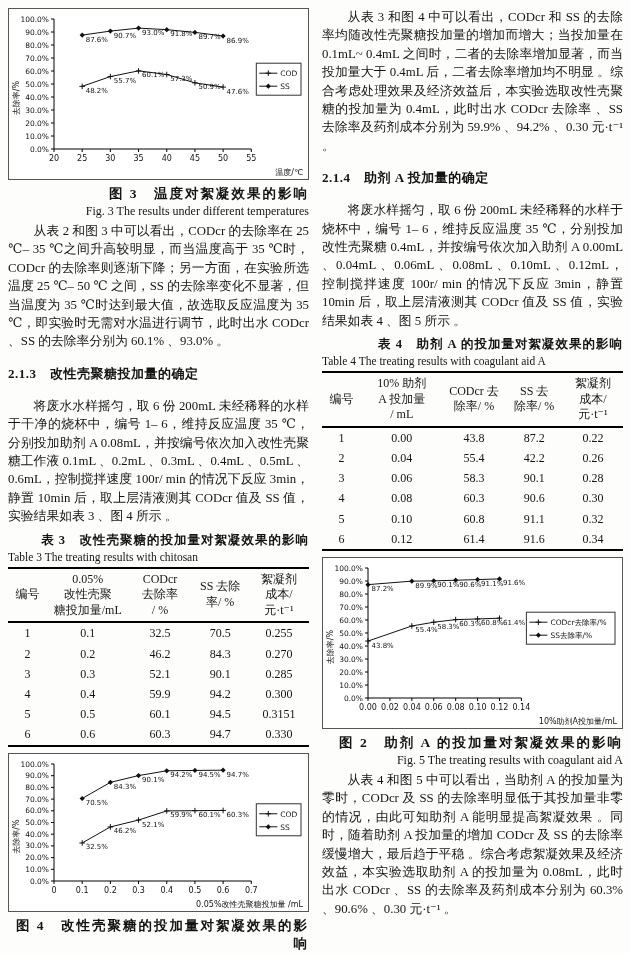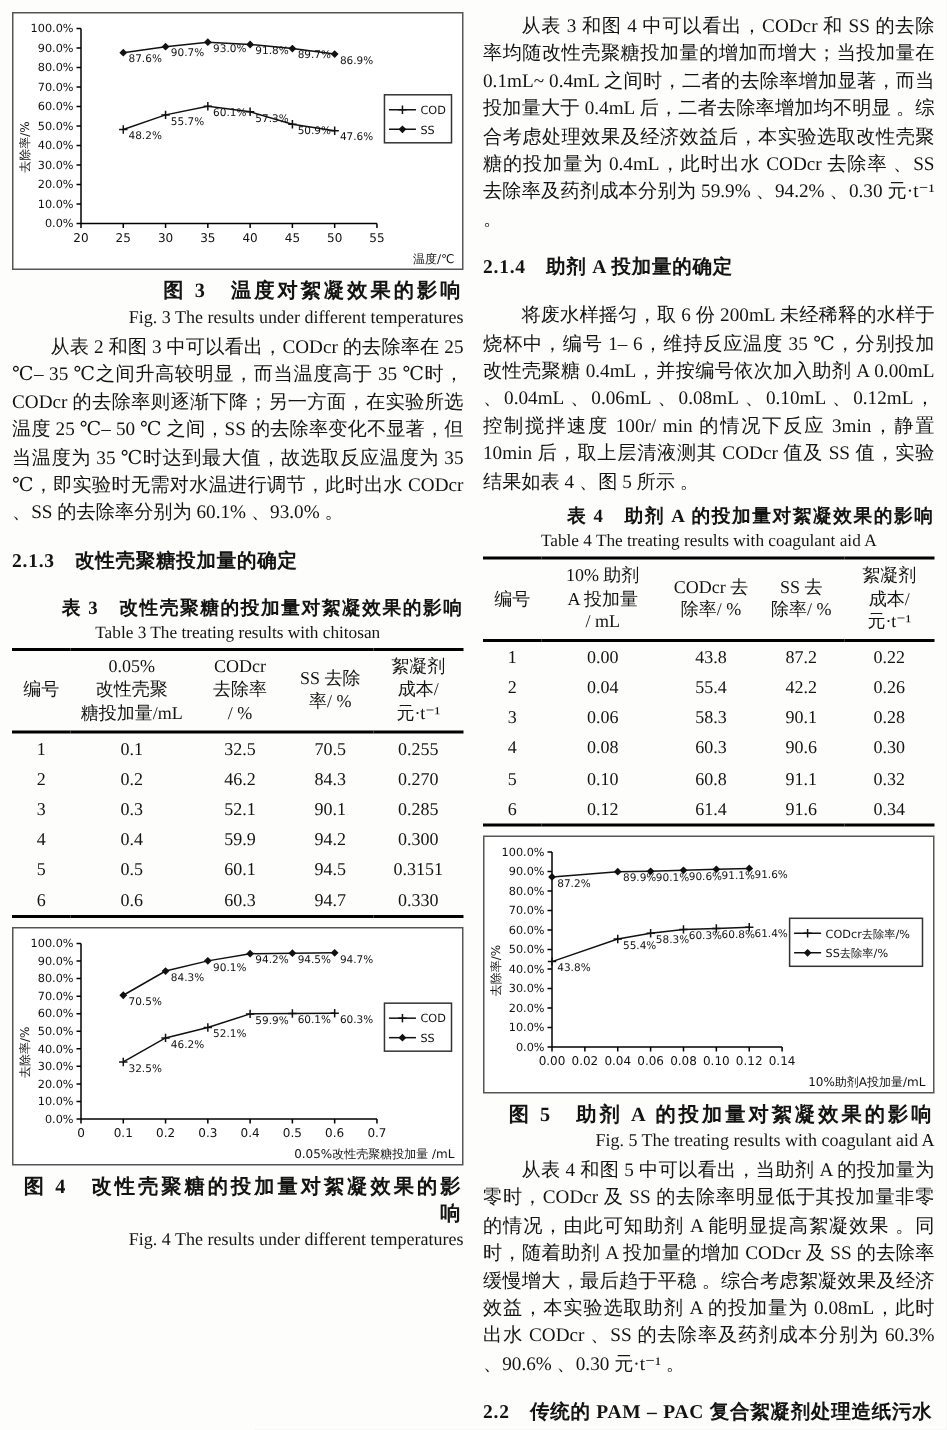--- a/index.html
+++ b/index.html
@@ -7,21 +7,21 @@
   .page{box-sizing:border-box;width:631px;height:953px;background:#fdfdfc;display:flex;gap:13px;padding:8px 7px 6px 8px;overflow:hidden;}
   .col{width:301px;flex:0 0 301px;}
   figure{margin:0;padding:0;}
   .fig-frame{border:1px solid #555;background:#fff;}
   .fig-frame svg{display:block;}
   .fig-cap-zh{text-align:right;font-size:13.5px;font-weight:bold;margin-top:5px;letter-spacing:2px;}
   .fig-cap-en{text-align:right;font-size:12px;margin-top:1px;}
   .para{margin:3px 0 1px;font-size:12.8px;line-height:18.4px;text-align:justify;text-indent:2em;}
   .sec-heading{font-size:13px;font-weight:bold;margin:14px 0;letter-spacing:0.5px;}
   .tbl-cap-zh{text-align:right;font-size:12.5px;font-weight:bold;margin-top:6px;letter-spacing:1px;}
-  .tbl-cap-en{text-align:center;font-size:11.5px;margin:2px 0 4px;}
+  .tbl-cap-en{text-align:left;font-size:11.5px;margin:2px 0 4px;}
   table.data{width:100%;border-collapse:collapse;font-size:12px;text-align:center;border-top:2px solid #000;border-bottom:2px solid #000;margin-bottom:6px;}
   table.data thead th{font-weight:normal;border-bottom:2px solid #000;padding:3px 1px;white-space:pre-line;line-height:1.3;vertical-align:middle;}
   table.data td{padding:2px 1px;line-height:1.35;}
   table.data th:nth-child(1),table.data td:nth-child(1){width:13%;}
   table.data th:nth-child(2),table.data td:nth-child(2){width:27%;}
   table.data th:nth-child(3),table.data td:nth-child(3){width:21%;}
   table.data th:nth-child(4),table.data td:nth-child(4){width:19%;}
   table.data th:nth-child(5),table.data td:nth-child(5){width:20%;}
 </style>
 </head>
@@ -124,20 +124,21 @@
               <text x="271.3" y="80" font-size="7.5" text-anchor="start" fill="#111" font-family="&quot;DejaVu Sans&quot;, sans-serif">SS</text>
             </g>
           </svg>
       </div>
       <div class="fig-cap-zh">图 3　温度对絮凝效果的影响</div>
       <div class="fig-cap-en">Fig. 3 The results under different temperatures</div>
     </figure>
 
     <p class="para">从表 2 和图 3 中可以看出，CODcr 的去除率在 25 ℃– 35 ℃之间升高较明显，而当温度高于 35 ℃时，CODcr 的去除率则逐渐下降；另一方面，在实验所选温度 25 ℃– 50 ℃ 之间，SS 的去除率变化不显著，但当温度为 35 ℃时达到最大值，故选取反应温度为 35 ℃，即实验时无需对水温进行调节，此时出水 CODcr 、SS 的去除率分别为 60.1% 、93.0% 。</p>
     <div class="sec-heading">2.1.3　改性壳聚糖投加量的确定</div>
+    <p class="para">将废水水样摇匀，取 6 份 200mL 未经稀释的水样于干净的烧杯中，编号 1– 6，维持反应温度 35 ℃，分别投加助剂 A 0.08mL，并按编号依次加入改性壳聚糖工作液 0.1mL 、0.2mL 、0.3mL 、0.4mL 、0.5mL 、0.6mL，控制搅拌速度 100r/ min 的情况下反应 3min，静置 10min 后，取上层清液测其 CODcr 值及 SS 值，实验结果如表 3 、图 4 所示 。</p>
 
     <div class="tbl-cap-zh">表 3　改性壳聚糖的投加量对絮凝效果的影响</div>
     <div class="tbl-cap-en">Table 3 The treating results with chitosan</div>
     <table class="data">
         <thead>
           <tr>
             <th>编号</th>
             <th>0.05%
 改性壳聚
 糖投加量/mL</th>
@@ -454,21 +455,20 @@
               <line x1="206.4" y1="64.2" x2="224.4" y2="64.2" stroke="#111" stroke-width="1"></line>
               <line x1="212.6" y1="64.2" x2="218.20000000000002" y2="64.2" stroke="#111" stroke-width="1"></line>
               <line x1="215.4" y1="61.400000000000006" x2="215.4" y2="67" stroke="#111" stroke-width="1"></line>
               <text x="227.4" y="67" font-size="7.5" text-anchor="start" fill="#111" font-family="&quot;DejaVu Sans&quot;, sans-serif">CODcr去除率/%</text>
               <line x1="206.4" y1="77.2" x2="224.4" y2="77.2" stroke="#111" stroke-width="1"></line>
               <polygon points="215.4,74.60000000000001 218,77.2 215.4,79.8 212.8,77.2" fill="#111"></polygon>
               <text x="227.4" y="80" font-size="7.5" text-anchor="start" fill="#111" font-family="&quot;DejaVu Sans&quot;, sans-serif">SS去除率/%</text>
             </g>
           </svg>
       </div>
-      <div class="fig-cap-zh">图 5　助剂 A 的投加量对絮凝效果的影响</div>
+      <div class="fig-cap-zh">图 2　助剂 A 的投加量对絮凝效果的影响</div>
       <div class="fig-cap-en">Fig. 5 The treating results with coagulant aid A</div>
     </figure>
 
     <p class="para">从表 4 和图 5 中可以看出，当助剂 A 的投加量为零时，CODcr 及 SS 的去除率明显低于其投加量非零的情况，由此可知助剂 A 能明显提高絮凝效果 。同时，随着助剂 A 投加量的增加 CODcr 及 SS 的去除率缓慢增大，最后趋于平稳 。综合考虑絮凝效果及经济效益，本实验选取助剂 A 的投加量为 0.08mL，此时出水 CODcr 、SS 的去除率及药剂成本分别为 60.3% 、90.6% 、0.30 元·t⁻¹ 。</p>
-    <div class="sec-heading">2.2　传统的 PAM – PAC 复合絮凝剂处理造纸污水</div>
   </div>
 
 </div>
 
 </body></html>

